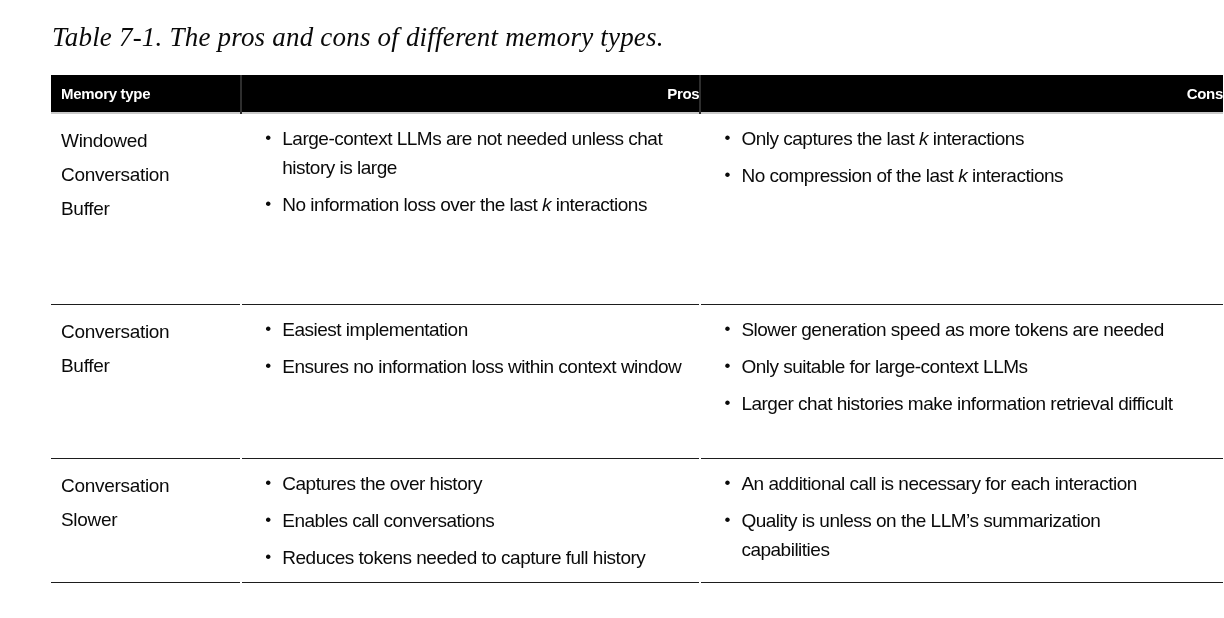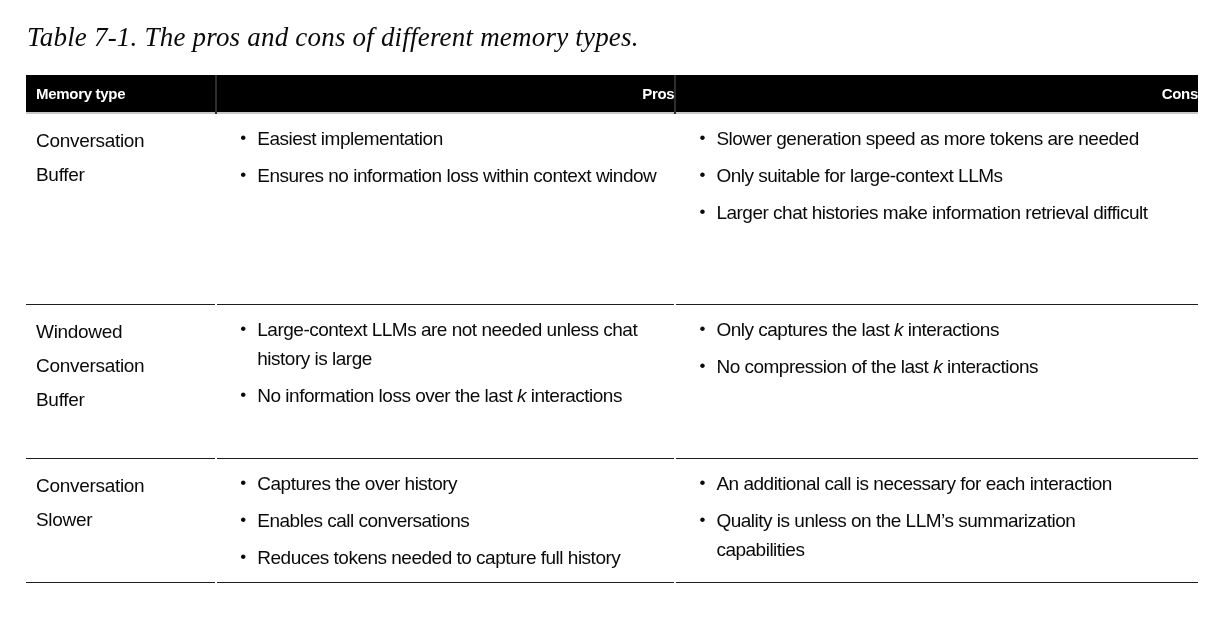--- a/index.html
+++ b/index.html
@@ -9,21 +9,21 @@
     width: 1224px;
     height: 618px;
     overflow: hidden;
     font-family: "Liberation Sans", sans-serif;
     color: var(--body-text, #000000);
   }
   .page {
     box-sizing: border-box;
     width: 1224px;
     height: 618px;
-    padding: 21px 12px 0 24px;
+    padding: 21px 12px 0 49px;
   }
   .caption {
     font-family: "Liberation Serif", serif;
     font-style: italic;
     font-size: 27px;
     line-height: 32px;
     color: #0a0a0a;
     margin: 0 0 22px 3px;
     letter-spacing: 0.2px;
   }
@@ -103,47 +103,47 @@
     </colgroup>
     <thead>
       <tr>
         <th>Memory type</th>
         <th>Pros</th>
         <th>Cons</th>
       </tr>
     </thead>
     <tbody>
         <tr>
+          <td class="type-cell">Windowed Conversation Buffer</td>
+          <td class="pros-cell">
+            <ul class="bullets">
+              <li><span>Large-context LLMs are not needed unless chat history is large</span></li>
+              <li><span>No information loss over the last </span><i>k</i><span> interactions</span></li>
+            </ul>
+          </td>
+          <td class="cons-cell">
+            <ul class="bullets">
+              <li><span>Only captures the last </span><i>k</i><span> interactions</span></li>
+              <li><span>No compression of the last </span><i>k</i><span> interactions</span></li>
+            </ul>
+          </td>
+        </tr>
+        <tr>
           <td class="type-cell">Conversation Buffer</td>
           <td class="pros-cell">
             <ul class="bullets">
               <li><span>Easiest implementation</span></li>
               <li><span>Ensures no information loss within context window</span></li>
             </ul>
           </td>
           <td class="cons-cell">
             <ul class="bullets">
               <li><span>Slower generation speed as more tokens are needed</span></li>
               <li><span>Only suitable for large-context LLMs</span></li>
               <li><span>Larger chat histories make information retrieval difficult</span></li>
-            </ul>
-          </td>
-        </tr>
-        <tr>
-          <td class="type-cell">Windowed Conversation Buffer</td>
-          <td class="pros-cell">
-            <ul class="bullets">
-              <li><span>Large-context LLMs are not needed unless chat history is large</span></li>
-              <li><span>No information loss over the last </span><i>k</i><span> interactions</span></li>
-            </ul>
-          </td>
-          <td class="cons-cell">
-            <ul class="bullets">
-              <li><span>Only captures the last </span><i>k</i><span> interactions</span></li>
-              <li><span>No compression of the last </span><i>k</i><span> interactions</span></li>
             </ul>
           </td>
         </tr>
         <tr>
           <td class="type-cell">Conversation Slower</td>
           <td class="pros-cell">
             <ul class="bullets">
               <li><span>Captures the over history</span></li>
               <li><span>Enables call conversations</span></li>
               <li><span>Reduces tokens needed to capture full history</span></li>

